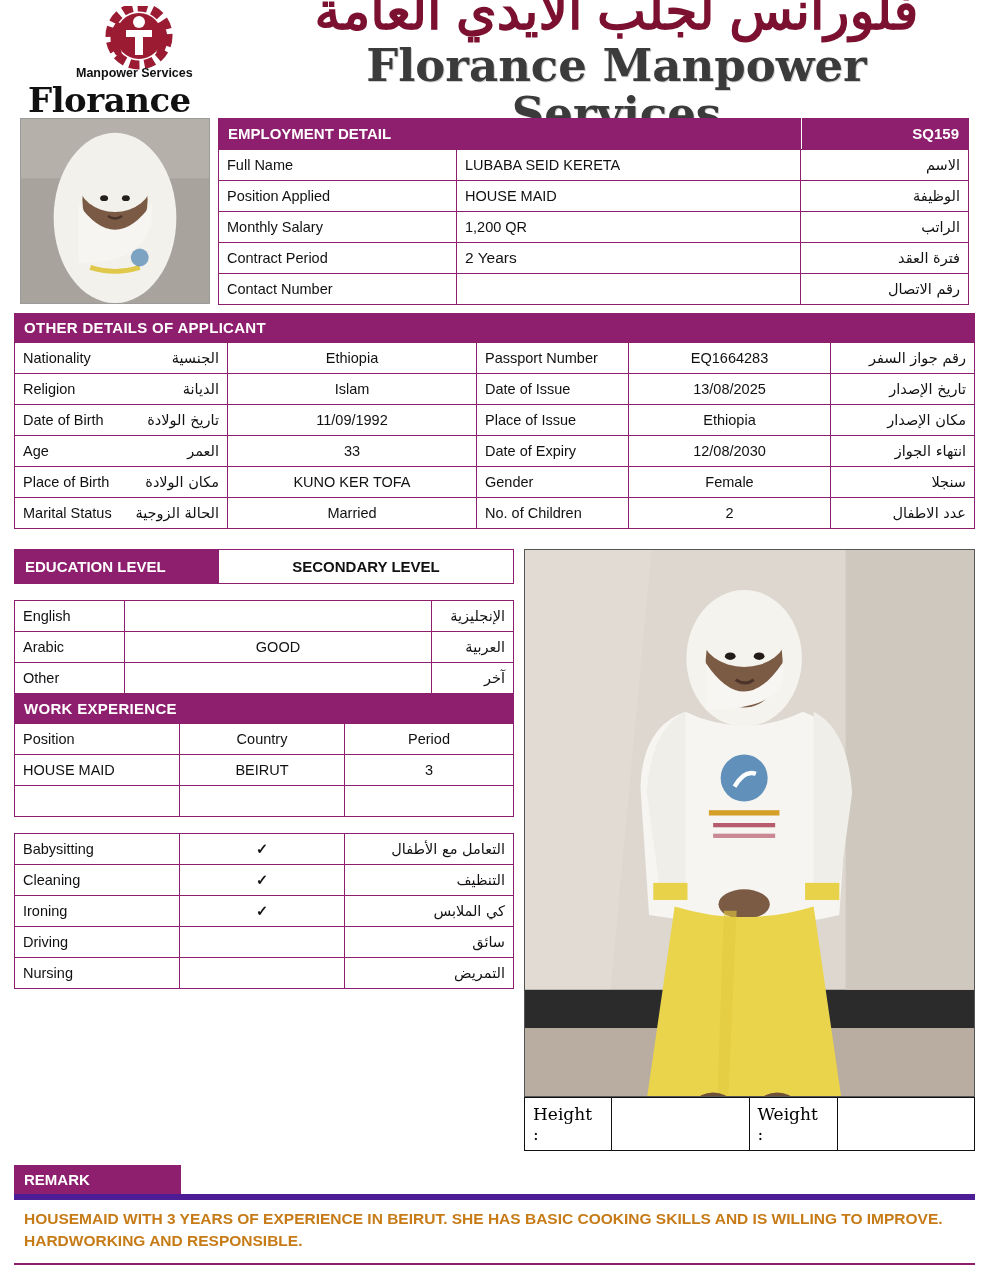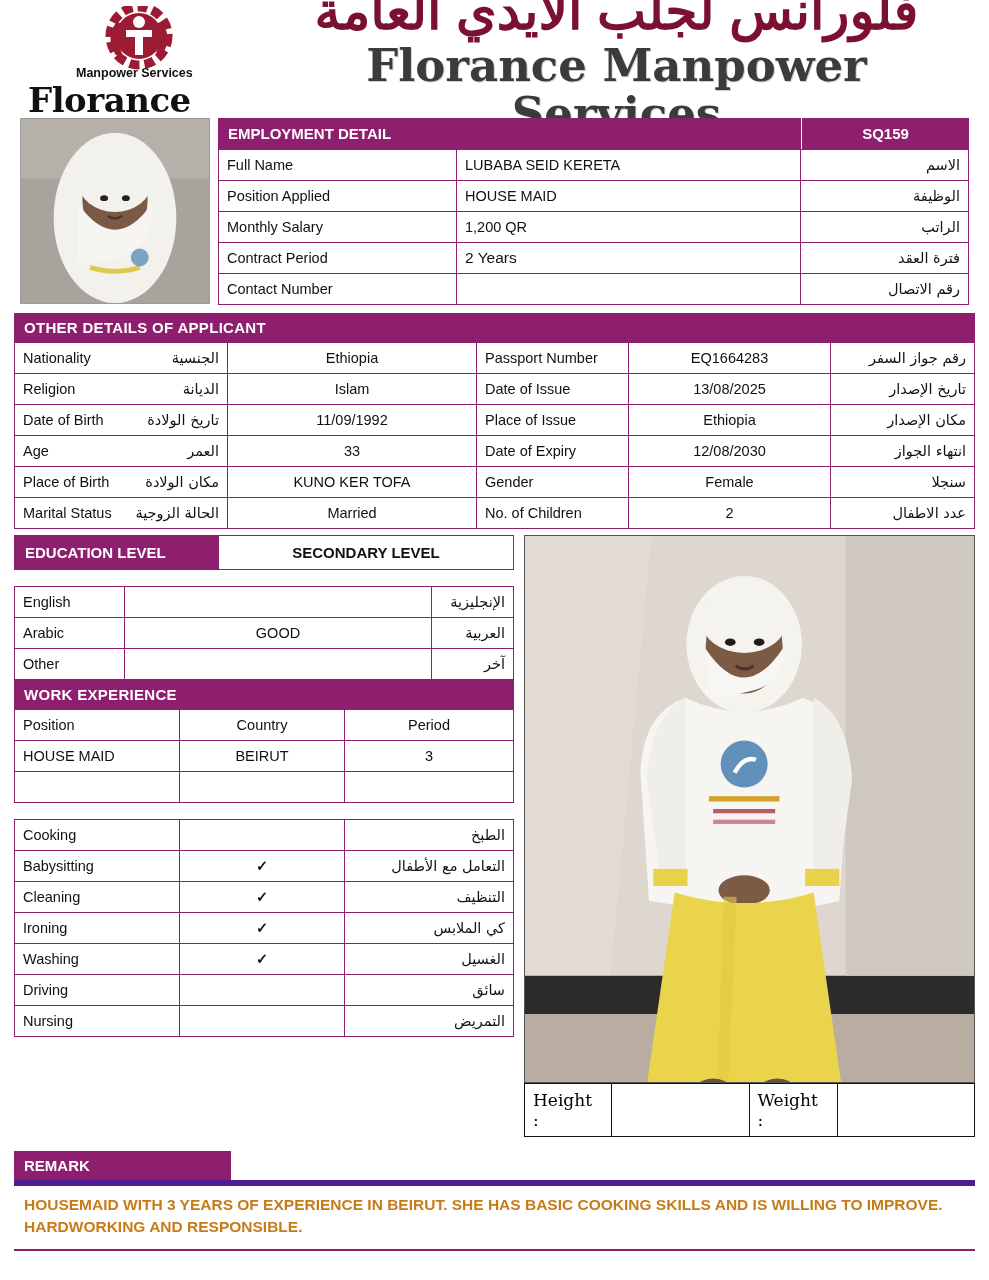--- a/index.html
+++ b/index.html
@@ -112,32 +112,32 @@
   .emp-wrap { flex: 1 1 auto; }
   .emp-head {
     display: flex;
     background: #8e1f6e;
     color: #fff;
     font-weight: bold;
     font-size: 15px;
   }
   .emp-head .h1 { flex: 1 1 auto; padding: 7px 10px; }
   .emp-head .h2 {
-    width: 168px; flex: 0 0 168px; text-align: center; padding: 7px 10px;
+    width: 168px; flex: 0 0 168px; text-align: right; padding: 7px 10px;
     border-left: 1px solid #fff;
   }
   
   .section { padding: 0 14px; margin-top: 8px; }
   .lblcell { font-size: 14.5px; }
 
   
   .mid {
     display: flex;
     padding: 0 14px;
-    margin-top: 6px;
+    margin-top: 20px;
     gap: 10px;
     align-items: flex-start;
   }
   .mid-left { width: 500px; flex: 0 0 500px; }
   .mid-right { flex: 1 1 auto; }
 
   .edu-row { display: flex; }
   .edu-label {
     background: #8e1f6e; color: #fff; font-weight: bold; font-size: 15px;
     padding: 8px 10px; width: 205px; flex: 0 0 205px;
@@ -165,21 +165,21 @@
   .hw-row .cellL {
     border: 1px solid #111; padding: 6px 8px; font-size: 17px;
     font-family: "DejaVu Serif", serif;
     width: 88px; flex: 0 0 88px;
   }
   .hw-row .cellV { border: 1px solid #111; border-left: none; flex: 1 1 auto; }
   .check { color: #2e2e9e; font-size: 19px; font-weight: bold; }
 
   
   .remark-bar {
-    width: 217px;
+    width: 167px;
     background: #8e1f6e;
     color: #fff;
     font-weight: bold;
     font-size: 15px;
     padding: 6px 10px;
   }
   .remark-box {
     border-top: 6px solid #4c1d95;
     border-bottom: 2px solid #8e1f6e;
     padding: 8px 10px 10px 10px;
@@ -418,43 +418,33 @@
 
       <div style="margin-top:16px">
         <table class="tbl">
           <colgroup>
               <col style="width:165px">
               <col style="width:165px">
               <col>
             </colgroup>
           <tbody>
             <tr>
-              <td>Cooking</td>
-              <td class="ctr check"></td>
-              <td class="ar">الطبخ</td>
-            </tr>
-            <tr>
               <td>Babysitting</td>
               <td class="ctr check">✓</td>
               <td class="ar">التعامل مع الأطفال</td>
             </tr>
             <tr>
               <td>Cleaning</td>
               <td class="ctr check">✓</td>
               <td class="ar">التنظيف</td>
             </tr>
             <tr>
               <td>Ironing</td>
               <td class="ctr check">✓</td>
               <td class="ar">كي الملابس</td>
-            </tr>
-            <tr>
-              <td>Washing</td>
-              <td class="ctr check">✓</td>
-              <td class="ar">الغسيل</td>
             </tr>
             <tr>
               <td>Driving</td>
               <td class="ctr check"></td>
               <td class="ar">سائق</td>
             </tr>
             <tr>
               <td>Nursing</td>
               <td class="ctr check"></td>
               <td class="ar">التمريض</td>

